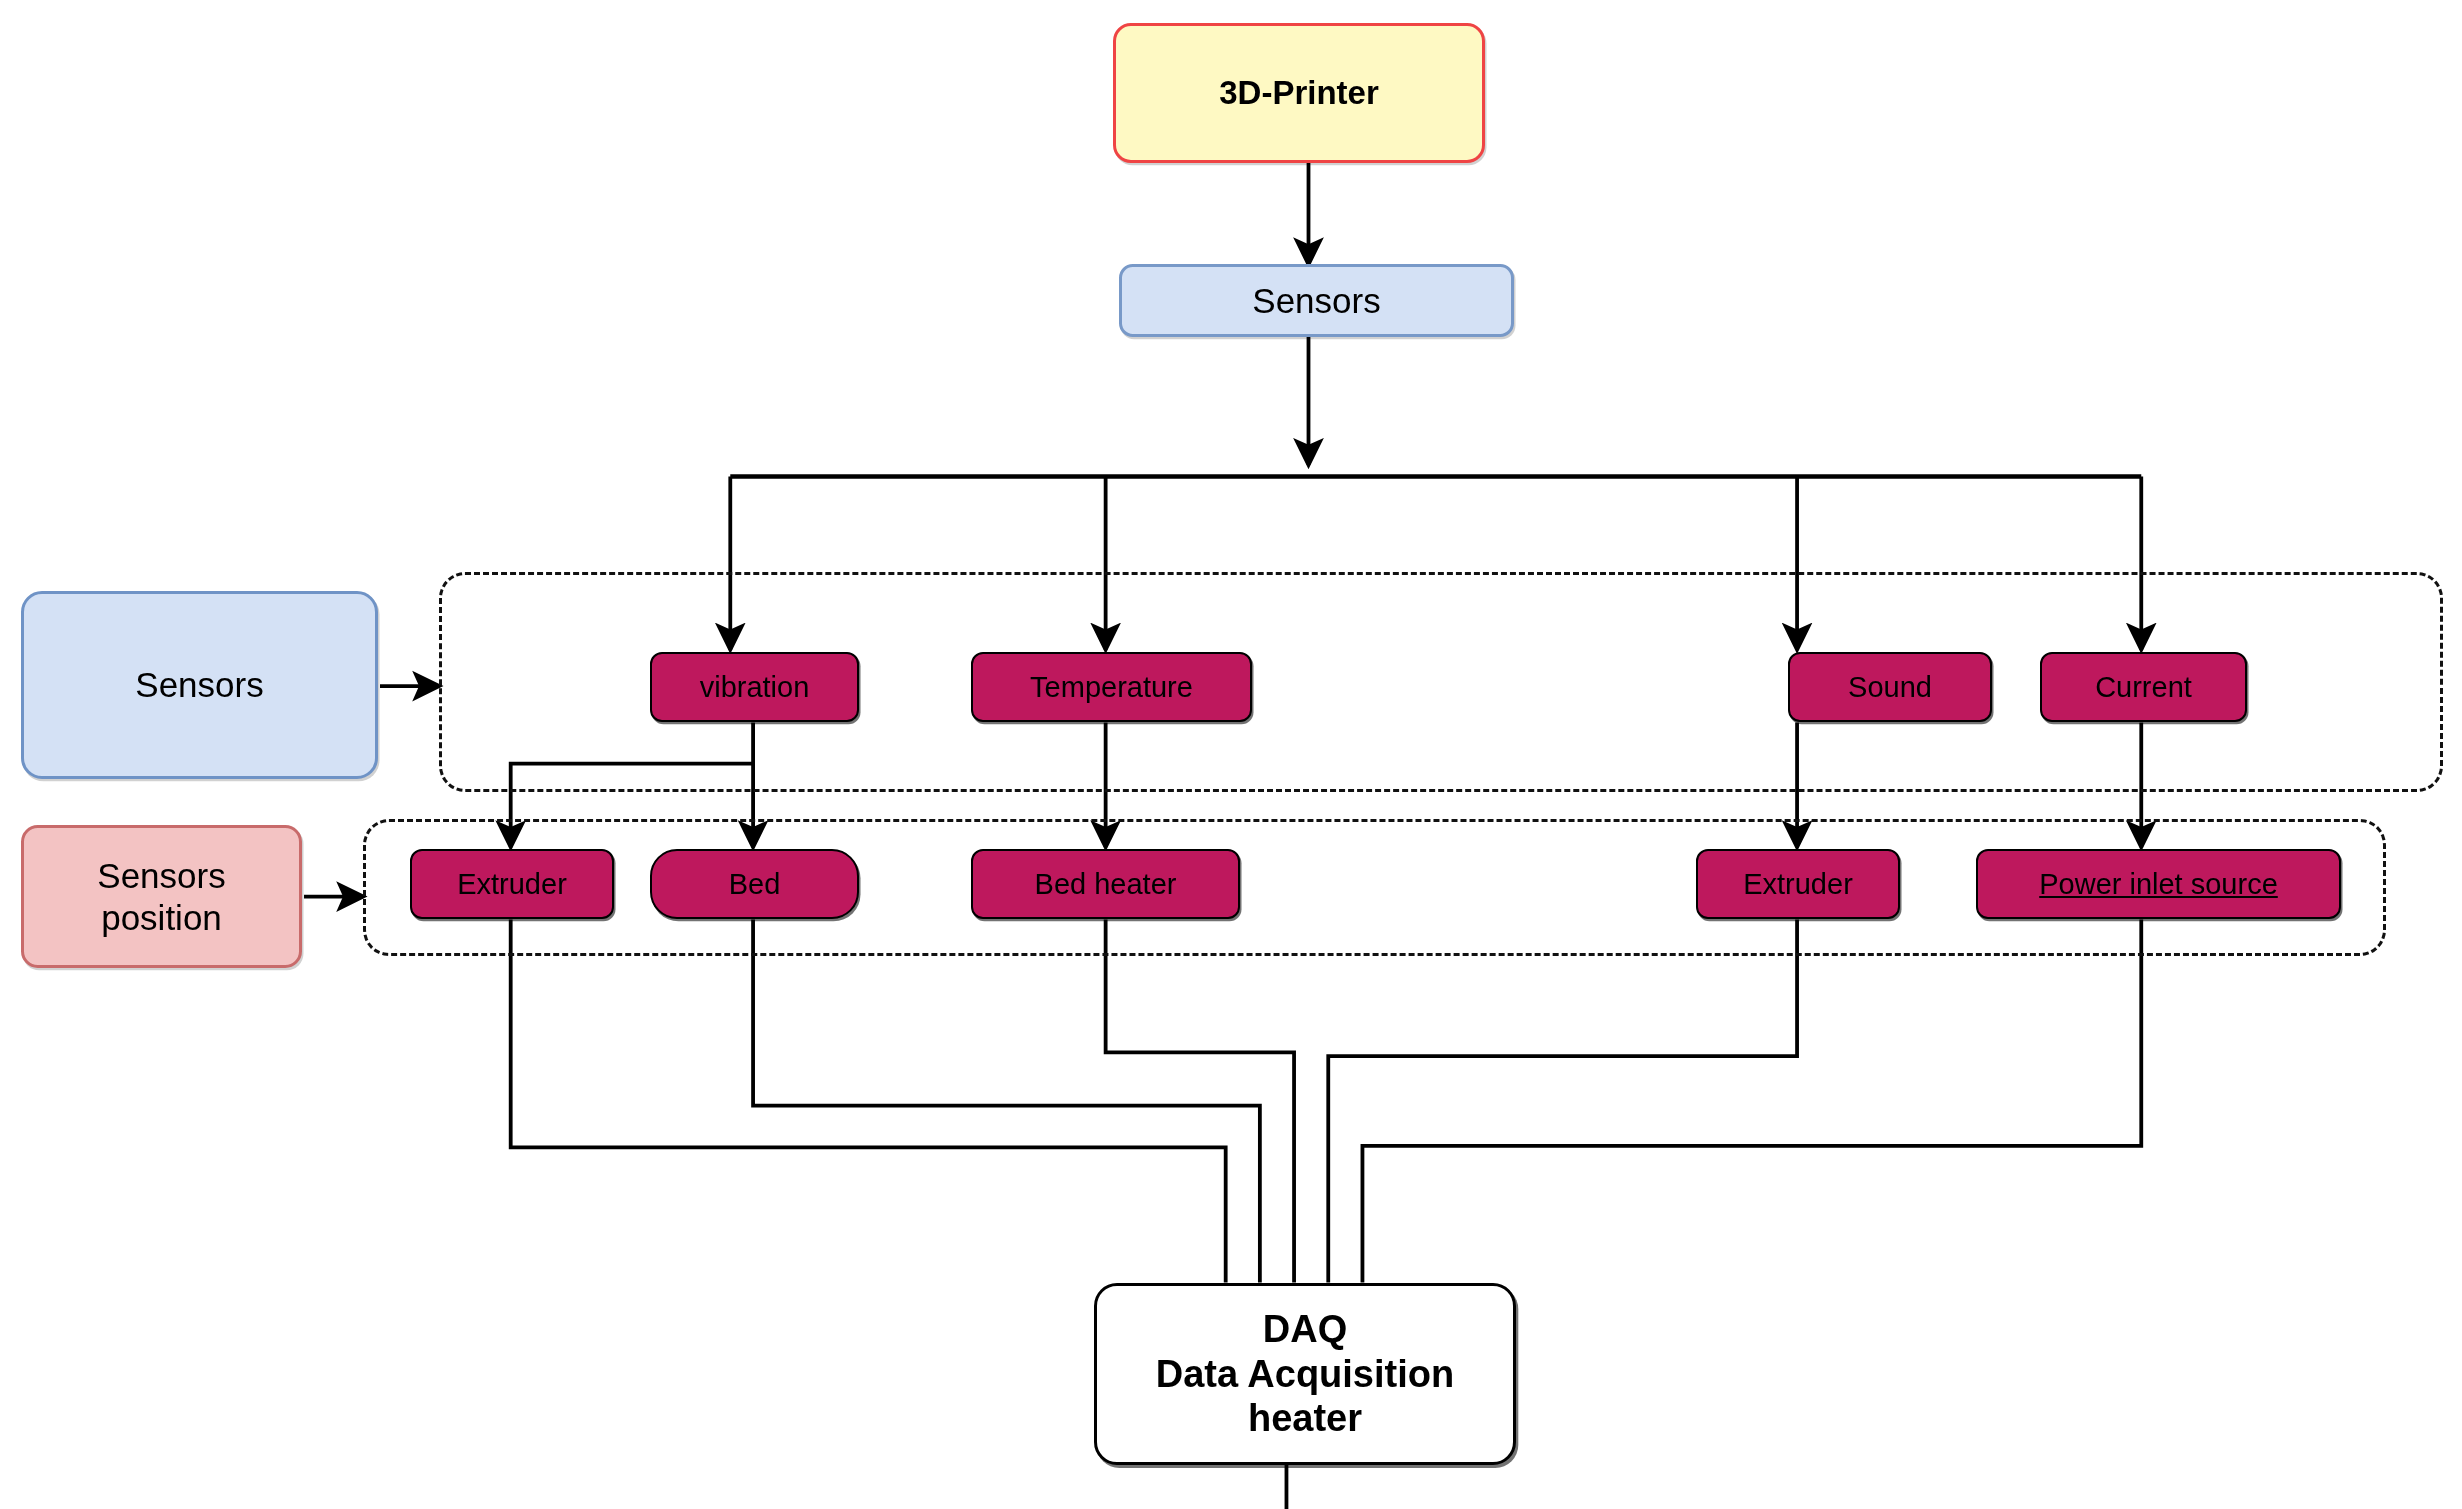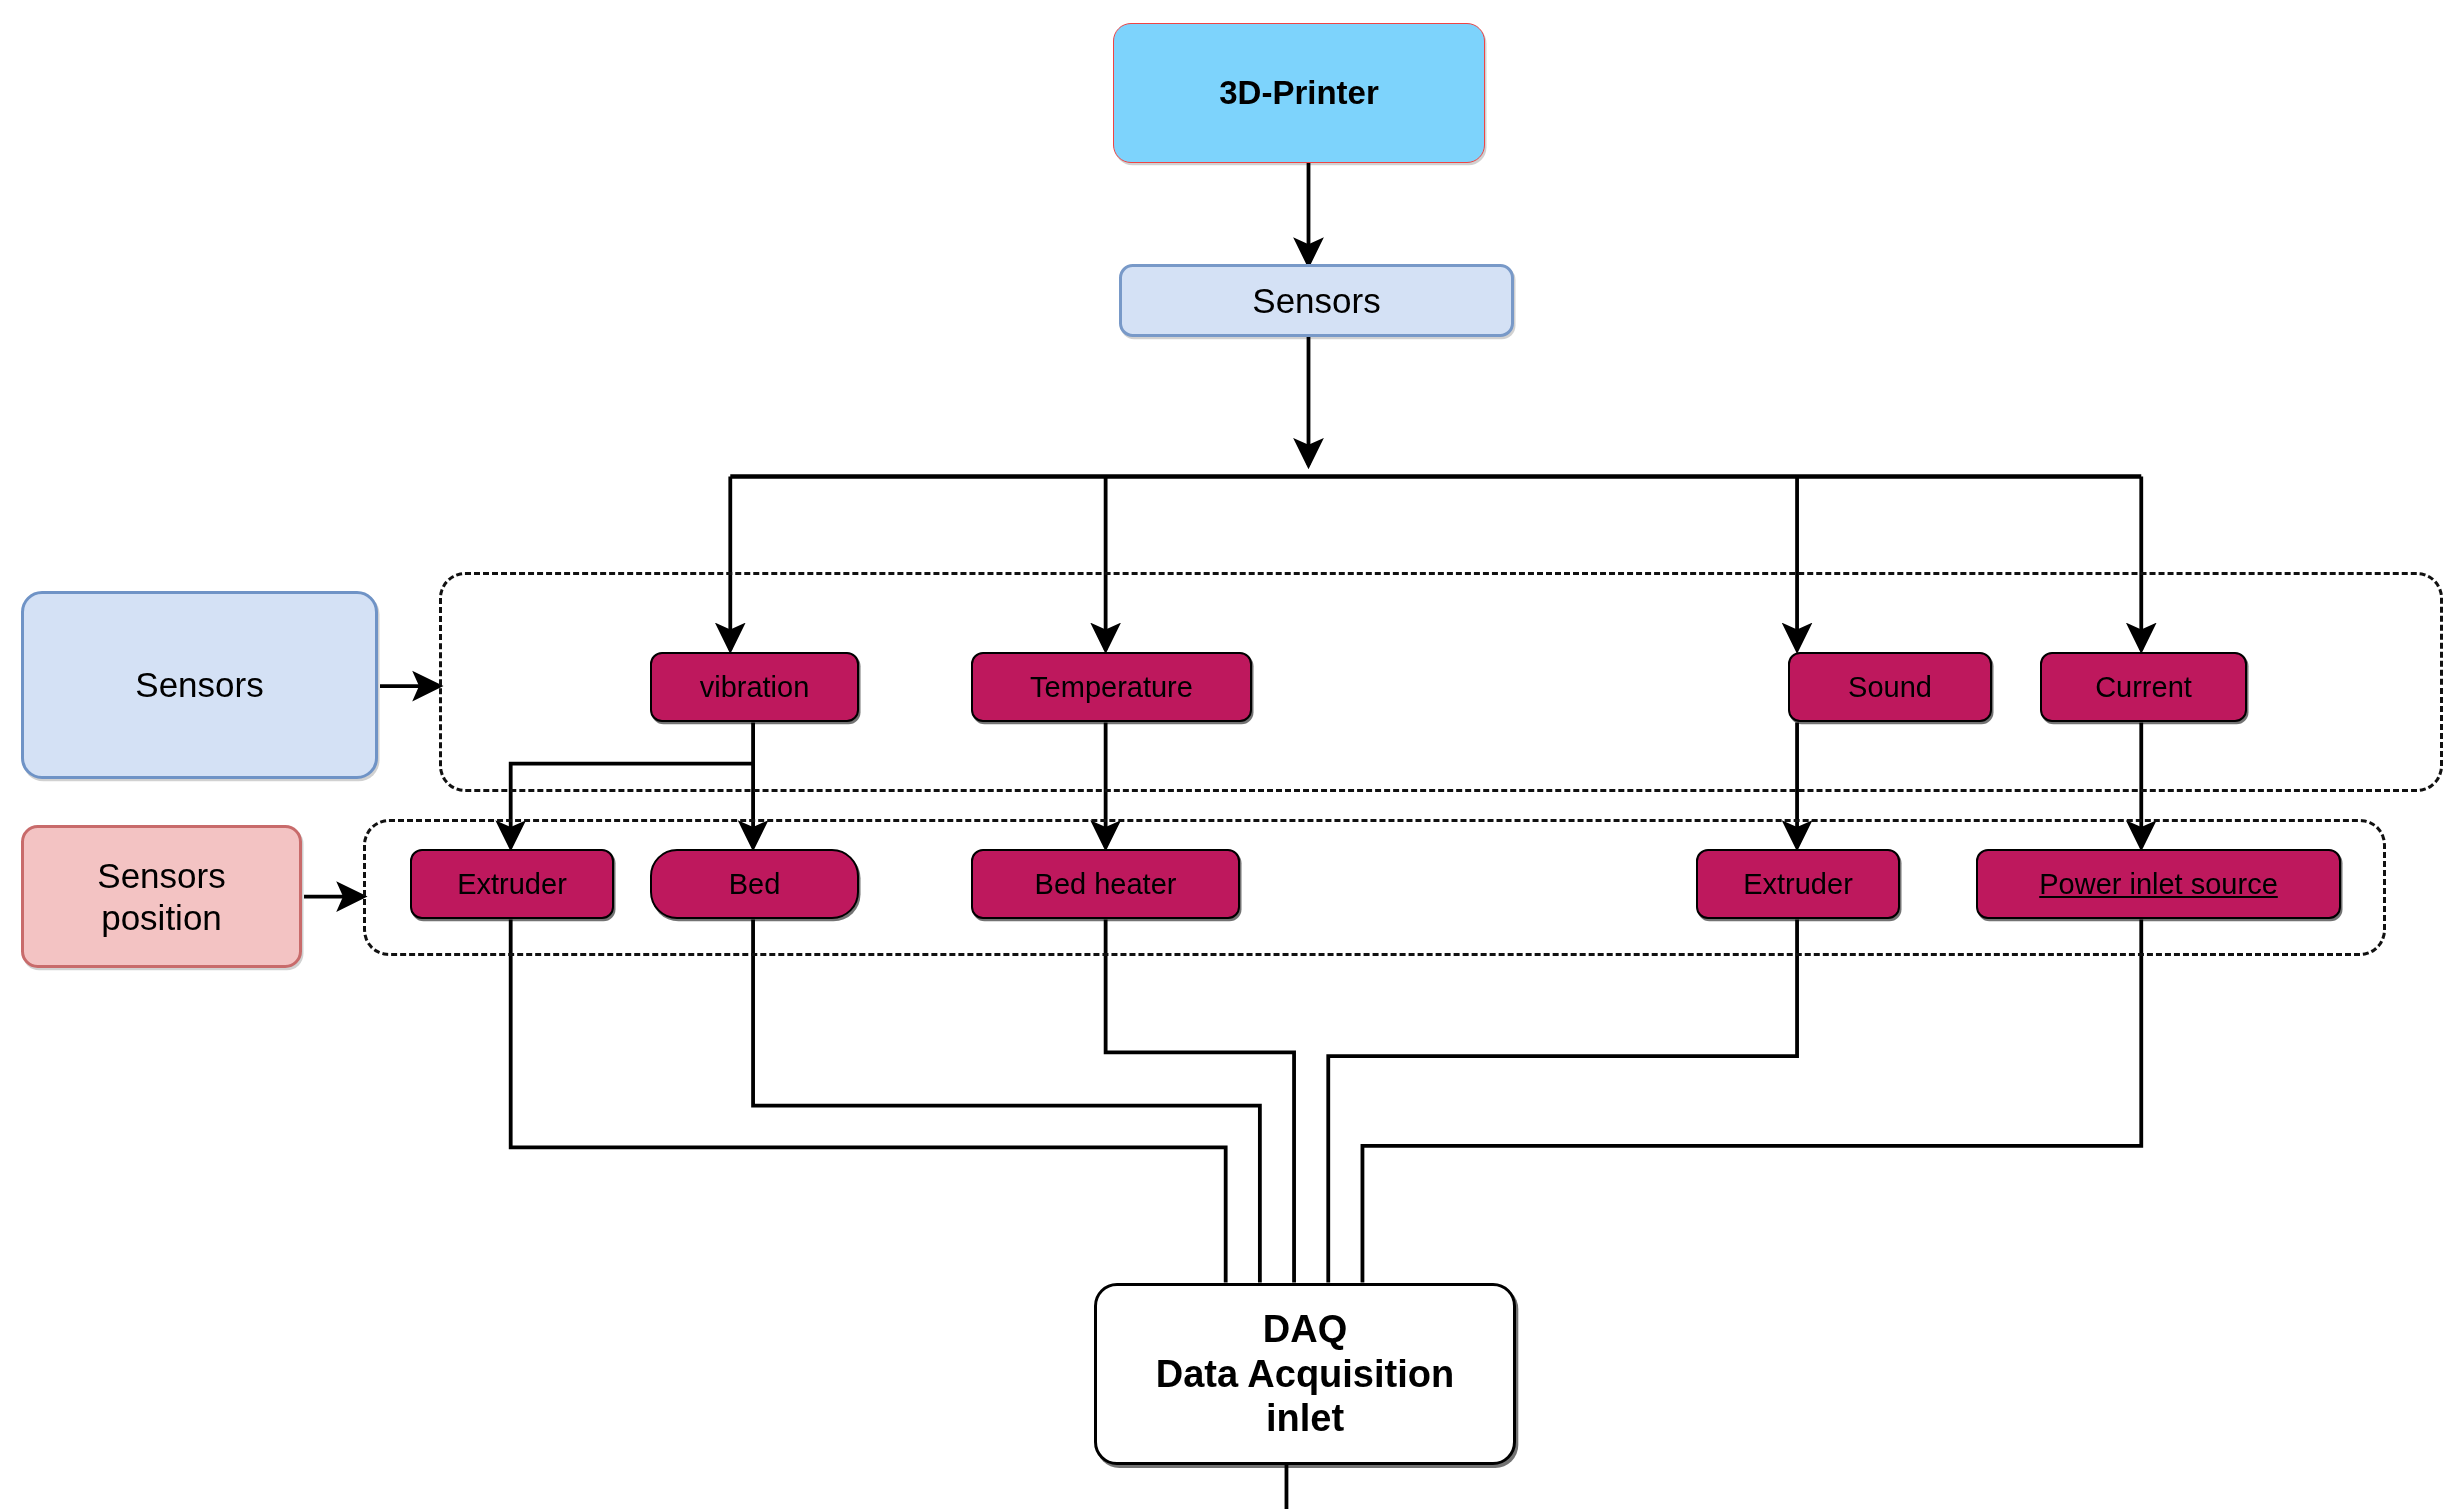--- a/index.html
+++ b/index.html
@@ -20,22 +20,22 @@
     color:#000000;
   }
   .node-plain{
     background:#be185d;
     border:2.3px solid #000000;
     border-radius:12px;
     font-size:29px;
     box-shadow:1.5px 2.3px 0 rgba(0,0,0,0.55);
   }
   .node-printer{
-    background:#7dd3fc;
-    border:1px solid #ef4444;
+    background:#fef9c3;
+    border:3px solid #ef4444;
     border-radius:18px;
     font-size:33px;
     font-weight:bold;
     box-shadow:1.5px 2.3px 0 rgba(0,0,0,0.18);
     text-align:center;
   }
   .node-sensors-blue{
     background:#d4e1f5;
     border:3px solid #7899c8;
     border-radius:13.7px;
@@ -177,17 +177,17 @@
     <span>Extruder</span>
   </div>
 
   <div class="node node-plain" style="left:1976px;top:849px;width:365px;height:70px;text-decoration:underline;">
     <span>Power inlet source</span>
   </div>
 
   <div class="node node-daq" style="left:1094px;top:1283px;width:422px;height:182px;flex-direction:column;">
     <span>DAQ</span>
     <span>Data Acquisition</span>
-    <span>inlet</span>
+    <span>heater</span>
   </div>
 
 </div>
 
 
 </body></html>

